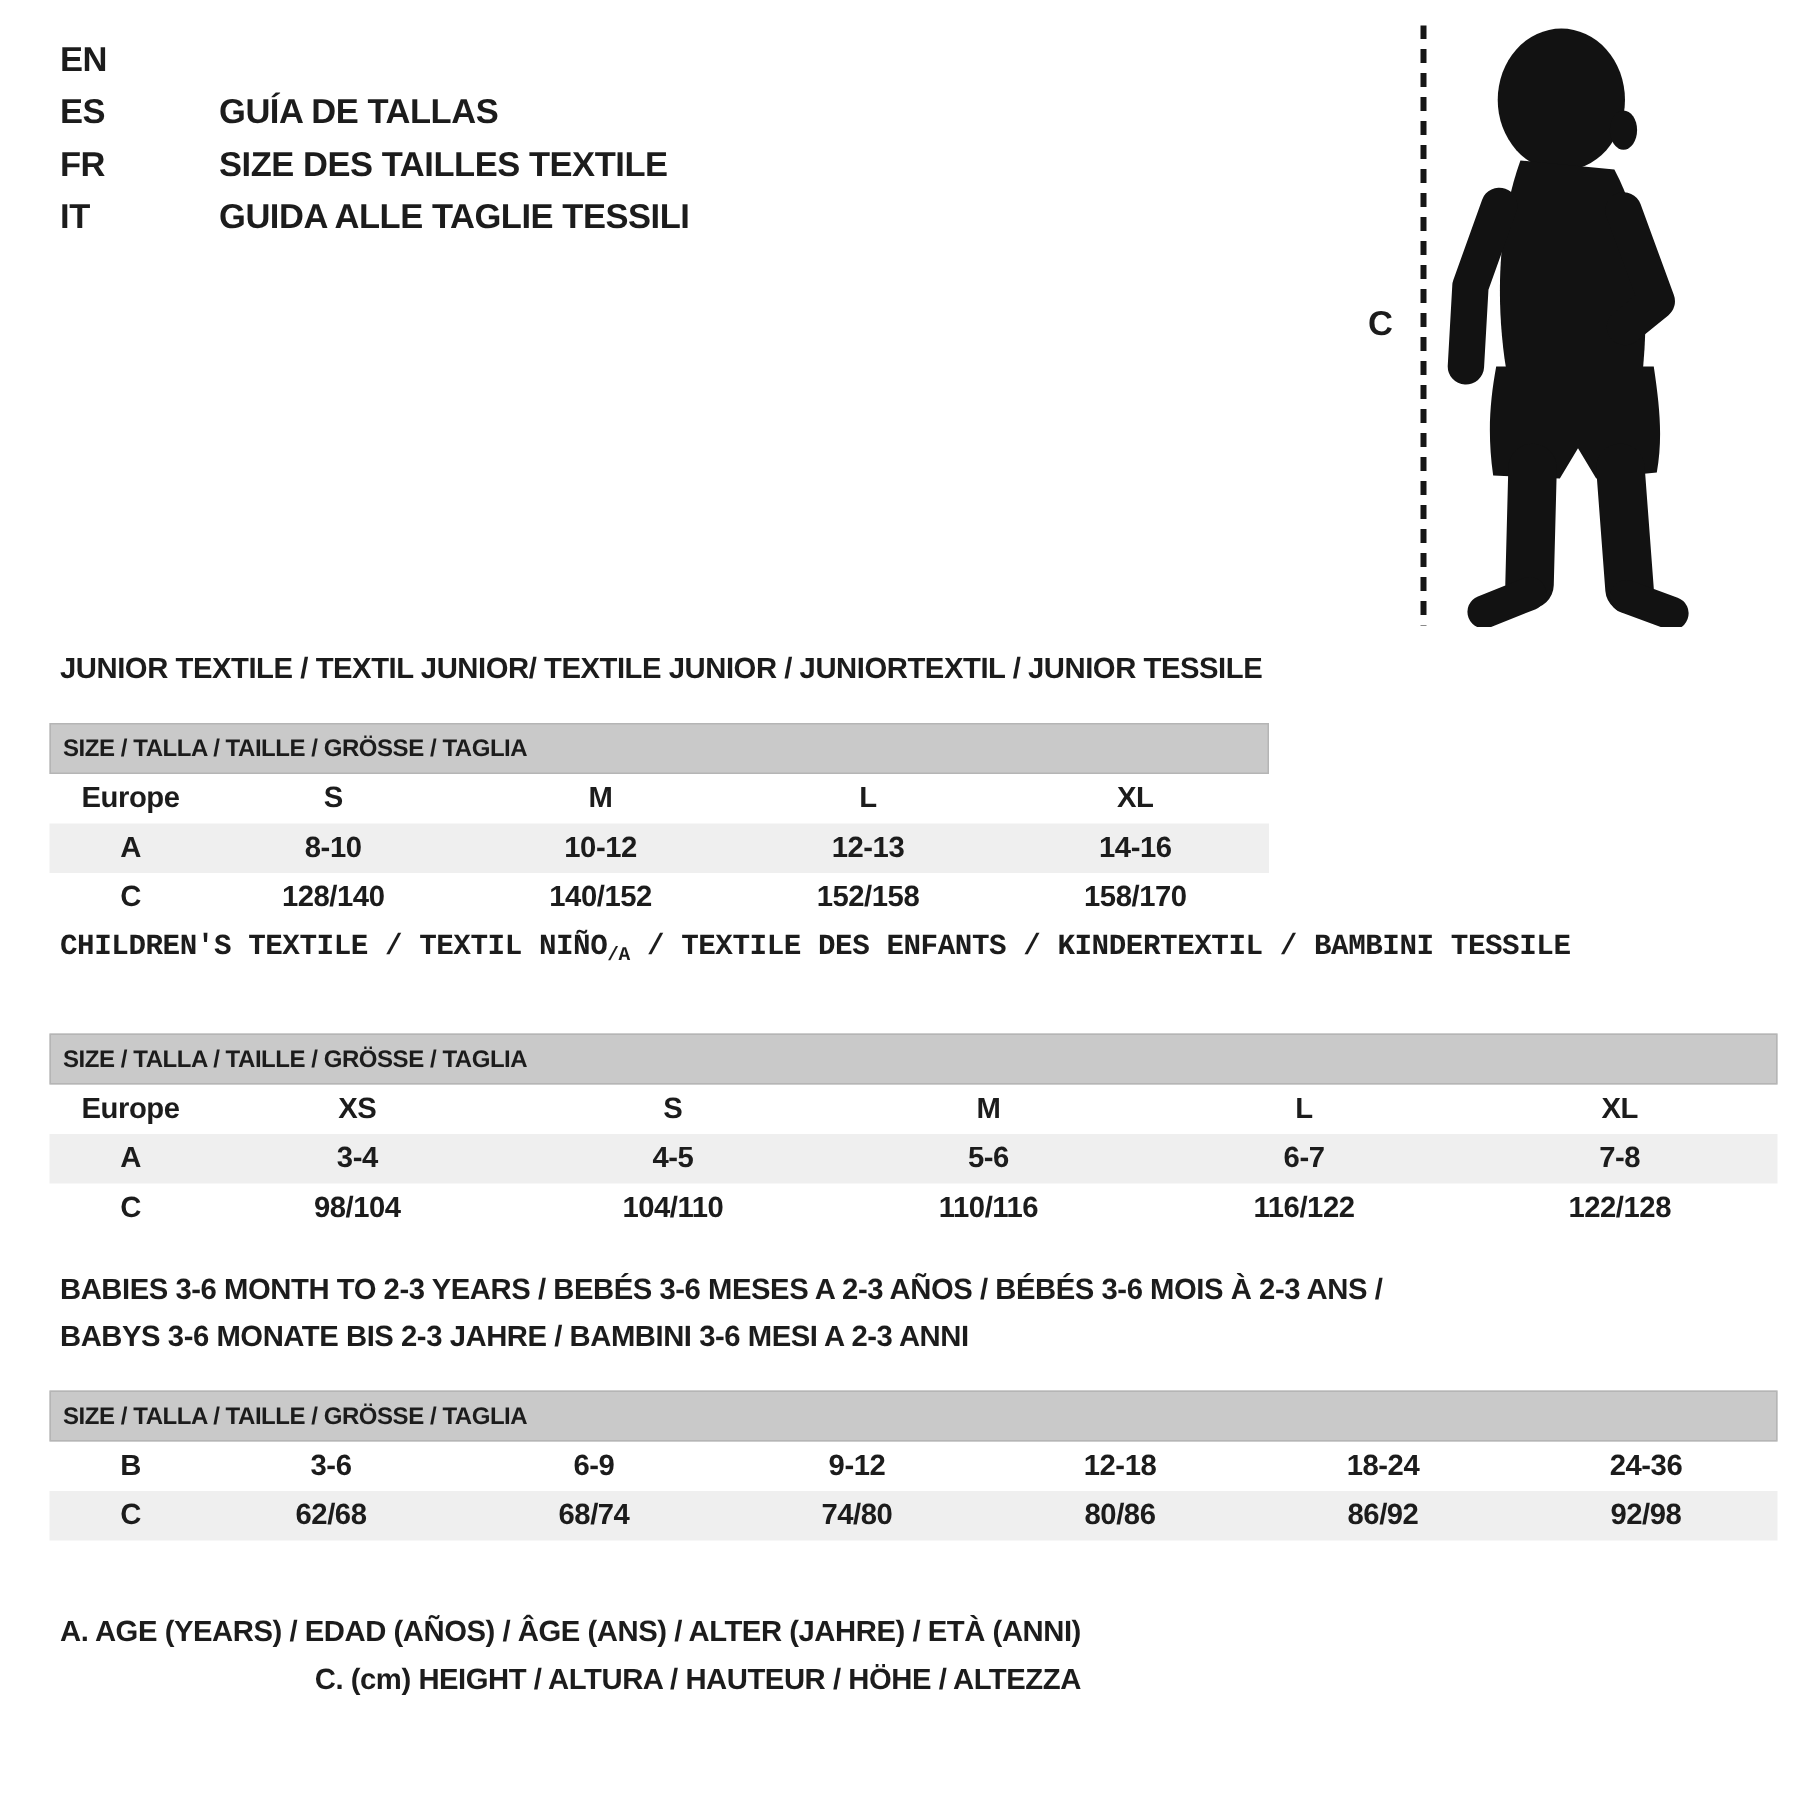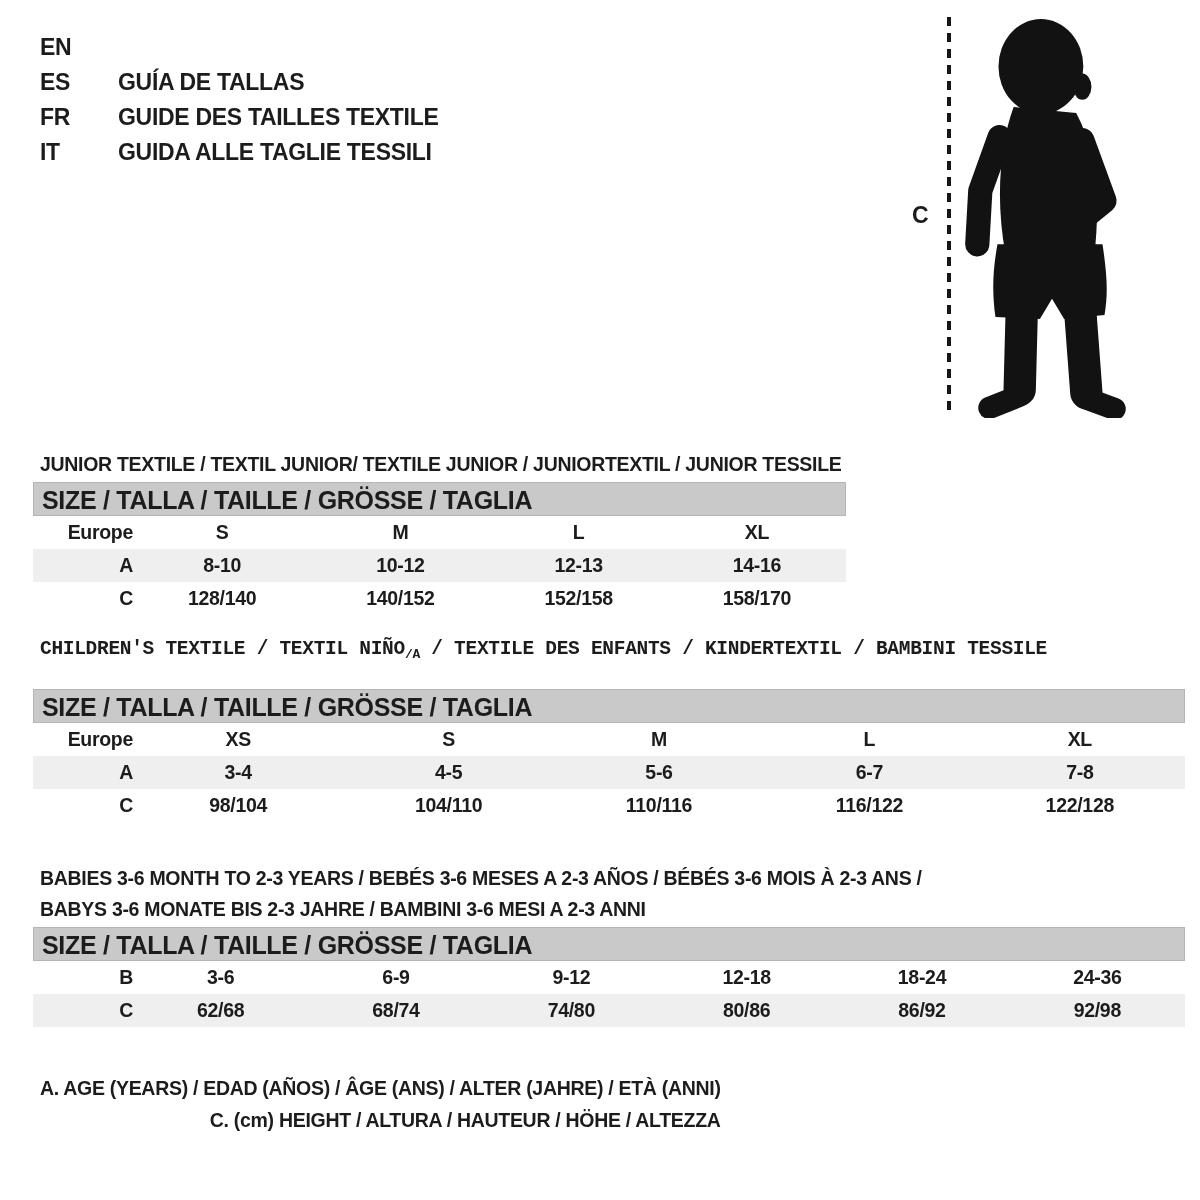--- a/index.html
+++ b/index.html
@@ -26,22 +26,23 @@
   }
 
   
   .lang-list{
     position: absolute;
     left: 40px; top: 26px;
   }
   .lang-row{
     display: flex;
     height: 35px;
-    align-items: flex-end;
+    align-items: flex-start;
     font-size: 23px;
+    gap: 28px;
   }
   .lang-code{ width: 78px; }
 
   
   .figure-area{ position:absolute; left:900px; top:0; width:300px; height:430px; }
   .dash-line{
     position: absolute;
     left: 47px; top: 17px;
     width: 4px; height: 400px;
     background: repeating-linear-gradient(to bottom, #161616 0 9px, transparent 9px 16px);
@@ -57,46 +58,45 @@
     width: 178px; height: 404px;
   }
 
   
   .section-title{
     position: absolute;
     left: 40px;
     font-size: 19.5px;
     line-height: 31px;
     white-space: nowrap;
-    margin-top: 18px;
   }
   .sub-a{ font-size: 13px; vertical-align: -4px; }
 
   
   .size-table{ position: absolute; left: 33px; }
   .size-bar{
     height: 34px;
     line-height: 34px;
     background: var(--bar);
     border: 1px solid var(--bar-border);
     padding-left: 8px;
-    font-size: 25px;
+    font-size: 16px;
   }
   .t-row{
     display: grid;
     height: 33px;
     align-items: center;
     font-size: 19.5px;
   }
   .t-row.alt{ background: var(--altrow); }
   .cols-5{ grid-template-columns: 100px repeat(4, 1fr); }
   .cols-6{ grid-template-columns: 100px repeat(5, 1fr); }
   .cols-7{ grid-template-columns: 100px repeat(6, 1fr); }
   .cell{ text-align: center; }
-  .cell.rowlabel{ text-align: right; padding-left: 8px; }
+  .cell.rowlabel{ text-align: center; padding-left: 8px; }
   .w-junior{ width: 813px; }
   .w-wide{ width: 1152px; }
 
   
   .legend{
     position: absolute;
     left: 40px; top: 1072px; text-align: right;
   }
   .legend-line{
     height: 32px;
@@ -113,21 +113,21 @@
   <div class="lang-list">
     <div class="lang-row">
       <span class="lang-code">EN</span>
     </div>
     <div class="lang-row">
       <span class="lang-code">ES</span>
       <span class="lang-label">GUÍA DE TALLAS</span>
     </div>
     <div class="lang-row">
       <span class="lang-code">FR</span>
-      <span class="lang-label">GUIDE DES TAILLES TEXTILE</span>
+      <span class="lang-label">SIZE DES TAILLES TEXTILE</span>
     </div>
     <div class="lang-row">
       <span class="lang-code">IT</span>
       <span class="lang-label">GUIDA ALLE TAGLIE TESSILI</span>
     </div>
   </div>
 
   <div class="figure-area">
     <span class="measure-label">C</span>
     <div class="dash-line"></div>

